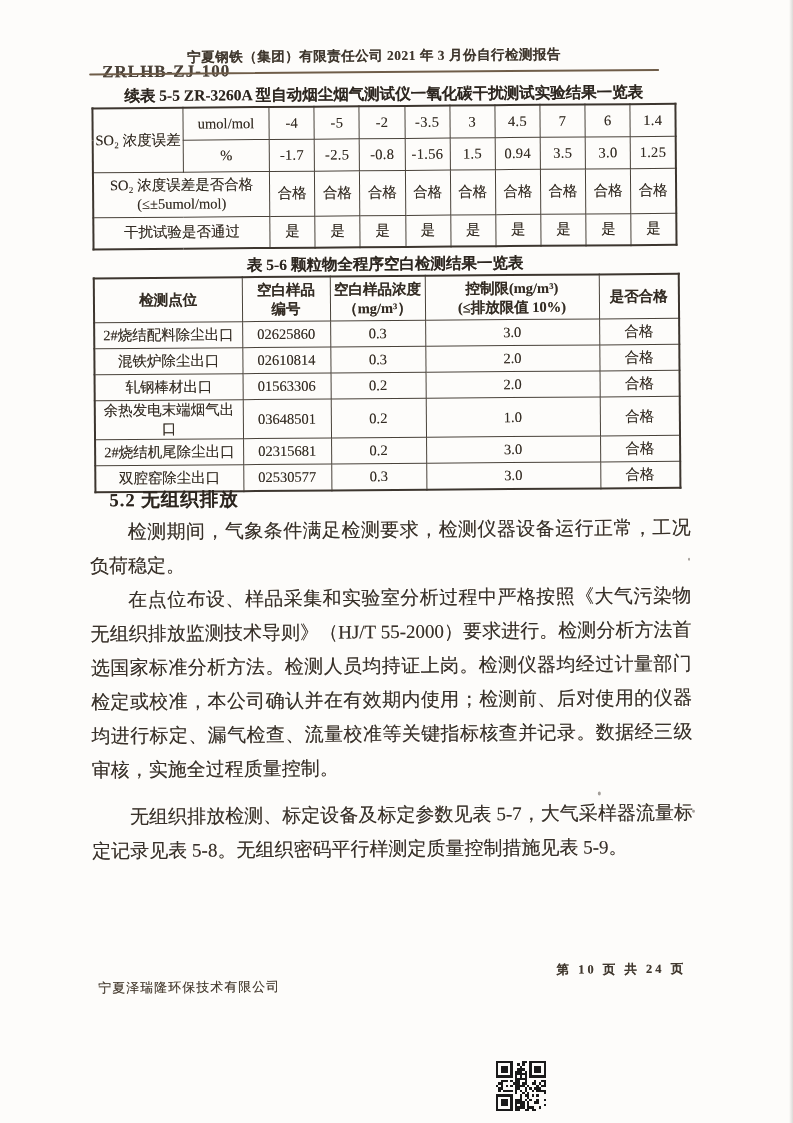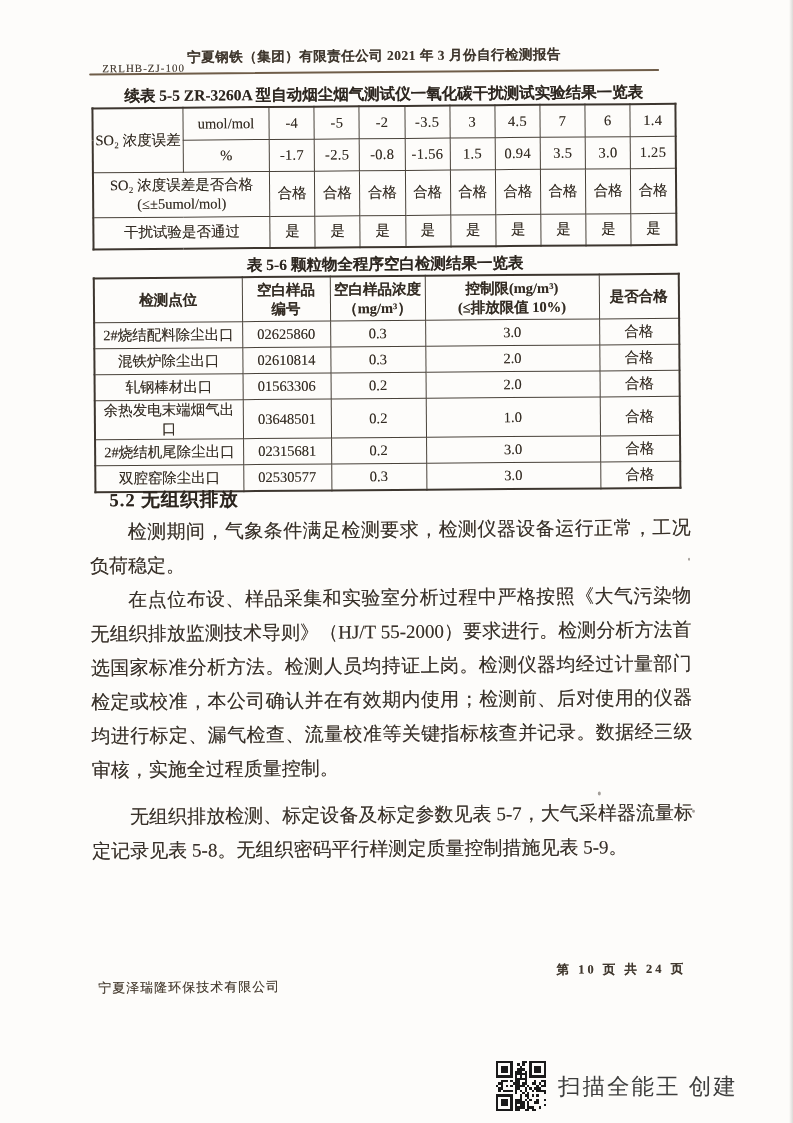--- a/index.html
+++ b/index.html
@@ -6,21 +6,21 @@
   body{
     width:793px;height:1123px;position:relative;overflow:hidden;
     background:#fdfcfa;
     font-family:"Liberation Serif","DejaVu Serif",serif;
     color:#37312a;
   }
   .page-edge{position:absolute;top:0;right:0;width:4px;height:1123px;background:linear-gradient(90deg,rgba(0,0,0,0),rgba(120,115,108,.25));}
   .scan{position:absolute;left:0;top:0;width:793px;height:1123px;transform:rotate(-0.45deg);transform-origin:50% 50%;}
   .scan *{text-shadow:0 0 .5px rgba(72,60,46,.55);}
 
-  .doc-code{position:absolute;left:106px;top:60px;font-size:11px;font-weight:400;letter-spacing:1px;color:#4a4138;}
+  .doc-code{position:absolute;left:106px;top:60px;font-size:17px;font-weight:700;letter-spacing:1px;color:#4a4138;}
   .doc-title{position:absolute;left:93px;top:47px;width:570px;text-align:center;font-size:13.5px;font-weight:700;color:#3e362d;letter-spacing:.5px;}
   .rule{position:absolute;left:93px;top:71px;width:570px;height:2.4px;background:#6f5d49;border-radius:2px;}
 
   .tbl-title{position:absolute;left:95px;width:585px;text-align:center;font-weight:700;font-size:15.5px;color:#2c2620;white-space:nowrap;}
   .t55-title{top:84px;}
   .t56-title{top:254px;}
 
   table{border-collapse:collapse;table-layout:fixed;position:absolute;left:95px;background:transparent;}
   table td,table th{border:1.4px solid #49423a;text-align:center;vertical-align:middle;padding:0 1px;font-weight:normal;color:#332c24;overflow:hidden;}
   table{border:2.2px solid #3d362f;}
@@ -430,14 +430,13 @@
         <rect x="5" y="20" width="1" height="1" fill="#1a1a1a"></rect>
         <rect x="6" y="20" width="1" height="1" fill="#1a1a1a"></rect>
         <rect x="8" y="20" width="1" height="1" fill="#1a1a1a"></rect>
         <rect x="9" y="20" width="1" height="1" fill="#1a1a1a"></rect>
         <rect x="12" y="20" width="1" height="1" fill="#1a1a1a"></rect>
         <rect x="13" y="20" width="1" height="1" fill="#1a1a1a"></rect>
         <rect x="15" y="20" width="1" height="1" fill="#1a1a1a"></rect>
         <rect x="16" y="20" width="1" height="1" fill="#1a1a1a"></rect>
       </svg>
   </span>
-  <span class="qr-label">扫描全能王 创建</span>
 </div>
 
 </body></html>

